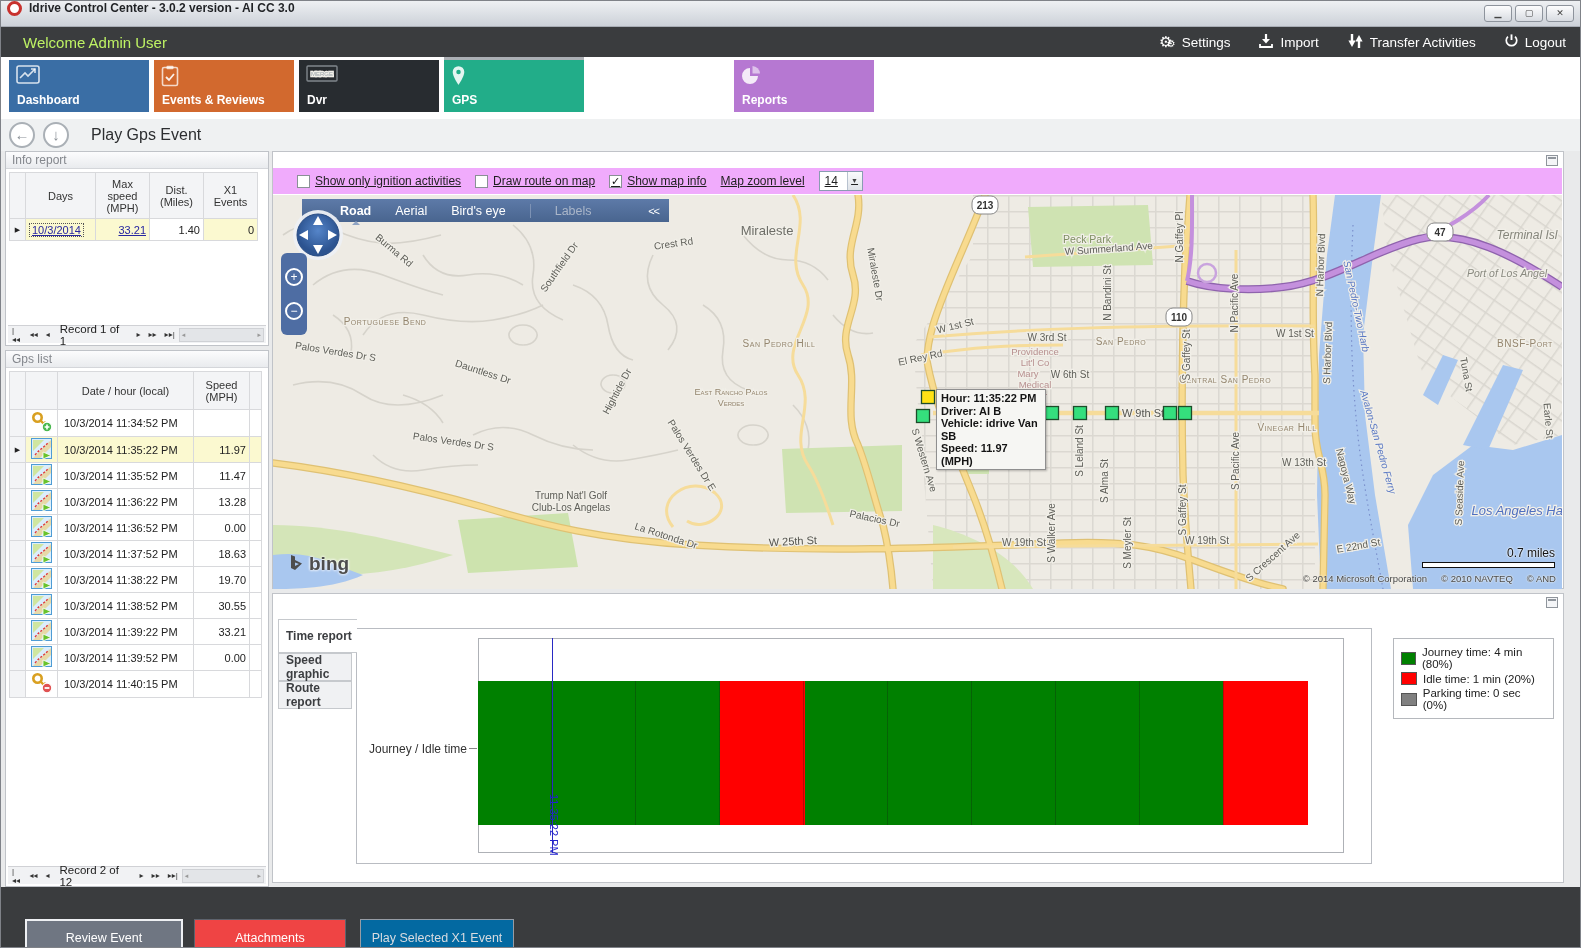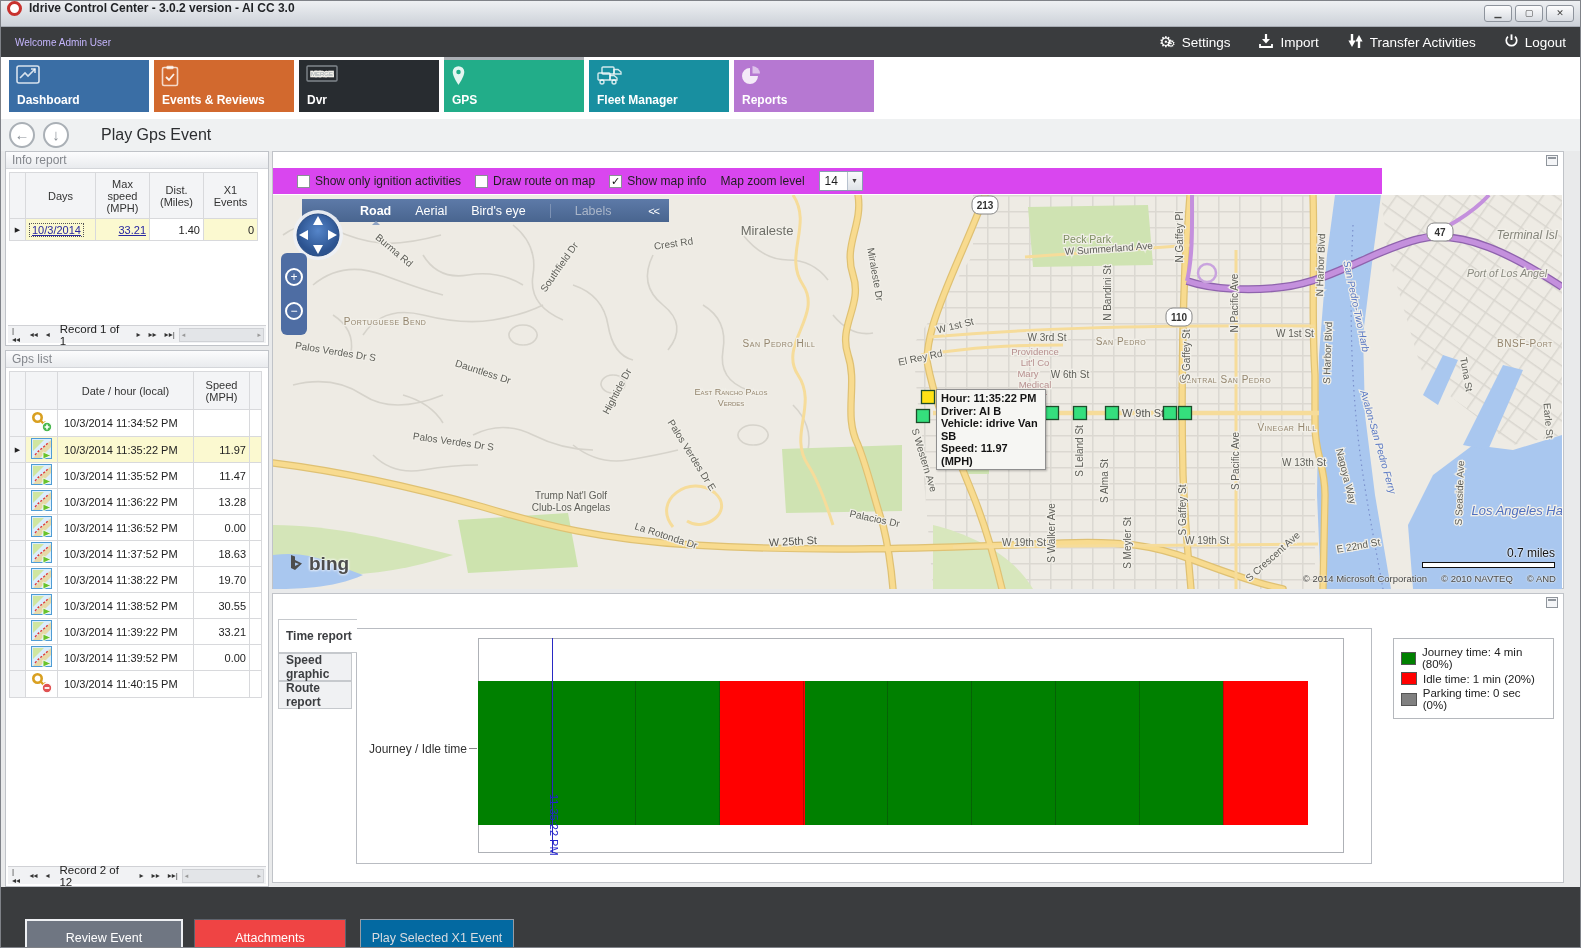--- a/index.html
+++ b/index.html
@@ -11,38 +11,38 @@
   .titlebar{position:absolute;left:0;top:0;width:1581px;height:26px;
     background:linear-gradient(#eef0f3,#ccd1d8);border-bottom:1px solid #a8adb5;display:flex;align-items:flex-start;}
   .app-ico{width:15px;height:15px;border:3px solid #c8322e;border-radius:50%;margin:0 7px 0 6px;background:#fff;}
   .titletx{font-size:12px;font-weight:bold;color:#1f2124;}
   .winbtns{position:absolute;right:8px;top:4px;display:flex;gap:3px;}
   .winbtn{width:28px;height:17px;border:1px solid #8d939c;border-radius:3px;
     background:linear-gradient(#fdfdfe,#d7dbe1);font-size:9px;line-height:14px;text-align:center;color:#444;}
 
   
   .topbar{position:absolute;left:0;top:26px;width:1581px;height:30px;background:#3a3c3e;display:flex;align-items:center;}
-  .welcome{color:#c4b5fd;font-size:10px;margin-left:14px;}
+  .welcome{color:#bef264;font-size:15px;margin-left:22px;}
   .actions{position:absolute;right:16px;display:flex;gap:28px;align-items:center;}
   .action{display:flex;align-items:center;gap:6px;color:#fff;font-size:13.5px;cursor:pointer;}
   .ic-gear{font-family:"DejaVu Sans",sans-serif;color:#fff;font-size:15px;line-height:1;}
   .ic-gear.small{font-size:10px;margin-left:-6px;margin-top:-8px;}
 
   
   .tilesrow{position:absolute;left:0;top:56px;width:1581px;height:62px;background:#fff;}
   .tile{position:absolute;top:3px;width:140px;height:52px;color:#fff;cursor:pointer;}
   .tile .tlabel{position:absolute;left:8px;bottom:5px;font-size:12px;font-weight:bold;}
   .tile .ticon{position:absolute;left:7px;top:5px;}
   .tile.selected::before{content:"";position:absolute;left:0;top:-3px;width:100%;height:3px;background:#abafb4;}
 
   
   .crumb{position:absolute;left:0;top:118px;width:1581px;height:32px;background:#eff1f2;display:flex;align-items:center;}
   .cbtn{width:26px;height:26px;border:2px solid #aab0b6;border-radius:50%;background:#fff;color:#8a9096;
     font-size:15px;line-height:22px;text-align:center;margin-left:8px;cursor:pointer;}
-  .ctitle{font-size:16px;color:#2c2e30;margin-left:32px;}
+  .ctitle{font-size:16px;color:#2c2e30;margin-left:22px;}
 
   
   .panel{position:absolute;background:#fff;border:1px solid #c0c3c8;}
   .phead{height:17px;background:linear-gradient(#fcfcfd,#e9ebee);border-bottom:1px solid #d4d6da;
     font-size:12px;color:#84878d;padding-left:6px;line-height:16px;}
   .minibtn{position:absolute;right:5px;top:3px;width:12px;height:11px;border:1px solid #8f959c;background:#f4f5f7;}
   .minibtn::before{content:"";position:absolute;left:1px;top:1px;right:1px;height:2px;background:#8f959c;}
 
   table.tbl{border-collapse:collapse;table-layout:fixed;margin:3px 0 0 3px;}
   .tbl th,.tbl td{border:1px solid #d8d9dc;font-size:11px;padding:0 3px;overflow:hidden;white-space:nowrap;color:#222;}
@@ -53,33 +53,33 @@
   a.glink{color:#2626a0;text-decoration:underline;}
   .dotted{border:1px dotted #555;display:inline-block;padding:0 2px;}
 
   .recnav{position:absolute;left:2px;right:2px;bottom:2px;height:18px;background:#f1f2f4;border-top:1px solid #d0d1d5;
     display:flex;align-items:center;font-size:11.5px;color:#222;}
   .rg{font-size:8px;color:#333;margin:0 4px;cursor:pointer;}
   .rtrack{margin-left:auto;margin-right:2px;width:88px;height:14px;background:#e3e5e8;border:1px solid #cfd1d5;
     display:flex;justify-content:space-between;align-items:center;font-size:7px;color:#999;padding:0 2px;}
 
   
-  .map-controls{position:absolute;left:272px;top:167px;width:1109px;height:26px;background:#d946ef;
-    display:flex;align-items:center;gap:14px;padding-left:10px;font-size:12px;color:#1f1f1f;}
+  .map-controls{position:absolute;left:272px;top:167px;width:1289px;height:26px;background:#f0abfc;
+    display:flex;align-items:center;gap:14px;padding-left:10px;font-size:12px;color:#1f1f1f;text-decoration:underline;}
   .cb{display:flex;align-items:center;gap:5px;cursor:pointer;}
   .cbbox{width:13px;height:13px;border:1px solid #8a9096;background:#fff;font-size:11px;line-height:11px;text-align:center;color:#111;}
   .zoomsel{width:44px;height:20px;border:1px solid #8a9cb2;background:#fff;font-size:12px;display:flex;align-items:center;cursor:pointer;}
   .zoomsel .v{flex:1;padding-left:5px;}
   .zoomsel .ar{width:15px;height:18px;background:linear-gradient(#fafbfc,#dfe3e8);border-left:1px solid #b8c2cf;
     font-size:7px;text-align:center;line-height:18px;color:#444;}
 
   .mapwrap{position:absolute;left:272px;top:194px;width:1289px;height:394px;overflow:hidden;background:#eeebe4;}
   .bingbar{position:absolute;left:29px;top:4px;width:367px;height:23px;
     background:linear-gradient(#5d7aa8,#49658f);display:flex;align-items:center;color:#fff;font-size:12.5px;
-    padding-left:58px;gap:24px;}
+    padding-left:38px;gap:24px;}
   .btab{cursor:pointer;position:relative;}
   .btab.sel{font-weight:bold;}
   .btab.sel::after{content:"";position:absolute;left:50%;bottom:-7px;margin-left:-4px;border:4px solid transparent;border-bottom-color:#8fa3c2;}
   .btab.dis{color:#aab6c9;}
   .bdiv{width:1px;height:14px;background:#7d92b4;}
   .bcollapse{margin-left:auto;margin-right:10px;font-size:11px;letter-spacing:-1px;cursor:pointer;}
 
   .compass{position:absolute;left:17px;top:12px;cursor:pointer;}
   .zoomstrip{position:absolute;left:8px;top:58px;width:26px;height:82px;background:#4e6da3;border-radius:6px;
     display:flex;flex-direction:column;align-items:center;justify-content:space-evenly;color:#fff;}
@@ -208,33 +208,20 @@
           <text x="16" y="11" text-anchor="middle" font-size="6" fill="#9aa2a8" stroke="none">MERGE</text>
         </svg></span>
       <span class="tlabel">Dvr</span>
     </div>
     <div class="tile selected" style="left: 443px; background: rgb(34, 173, 137);">
       <span class="ticon"><svg width="15" height="21" viewBox="0 0 16 22">
           <path d="M8 1 a6.2 6.2 0 0 1 6.2 6.2 C14.2 12 8 21 8 21 S1.8 12 1.8 7.2 A6.2 6.2 0 0 1 8 1 Z" fill="rgba(255,255,255,.88)"></path>
           <circle cx="8" cy="7.2" r="2.4" fill="#22ad89"></circle>
         </svg></span>
       <span class="tlabel">GPS</span>
-    </div>
-    <div class="tile" style="left: 588px; background: rgb(24, 143, 160);">
-      <span class="ticon"><svg width="28" height="21" viewBox="0 0 28 21">
-          <g fill="none" stroke="rgba(255,255,255,.8)" stroke-width="1.4">
-            <rect x="6" y="2" width="12" height="7" rx="1"></rect>
-            <path d="M18 4.5h4l3,2.5v2h-7z"></path>
-            <rect x="2" y="8" width="12" height="7" rx="1"></rect>
-            <path d="M14 10.5h4l3,2.5v2h-7z"></path>
-            <circle cx="6" cy="17" r="2"></circle>
-            <circle cx="18" cy="17" r="2"></circle>
-          </g>
-        </svg></span>
-      <span class="tlabel">Fleet Manager</span>
     </div>
     <div class="tile" style="left: 733px; background: rgb(182, 120, 210);">
       <span class="ticon"><svg width="20" height="20" viewBox="0 0 20 20">
           <path d="M9 3 A8 8 0 1 0 17 11 L9 11 Z" fill="rgba(255,255,255,.85)"></path>
           <path d="M11.5 1 A8 8 0 0 1 19 8.5 L11.5 8.5 Z" fill="rgba(255,255,255,.55)"></path>
         </svg></span>
       <span class="tlabel">Reports</span>
     </div>
   </div>
 

